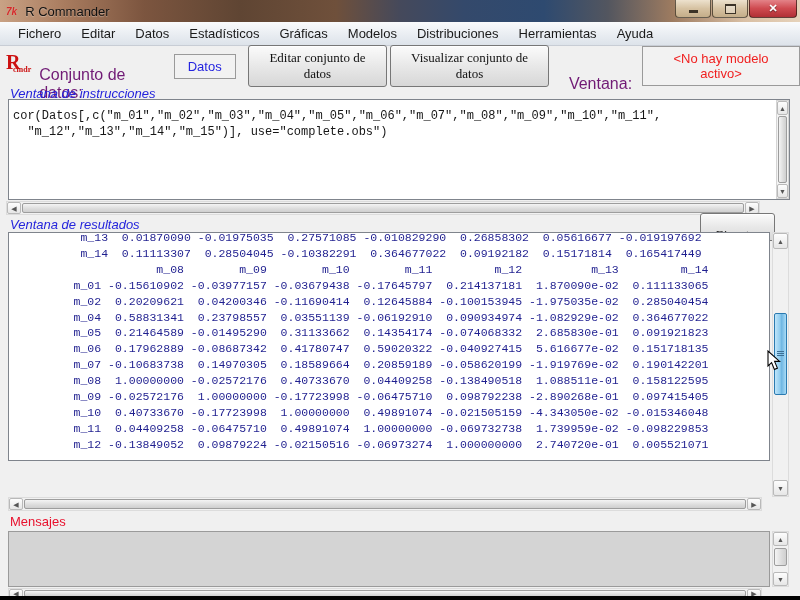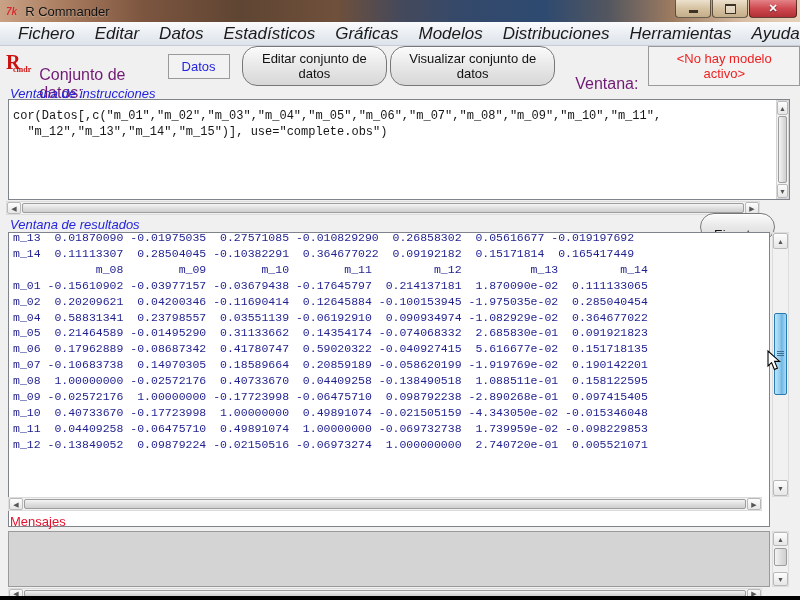--- a/index.html
+++ b/index.html
@@ -33,40 +33,40 @@
   .glyph-min{display:block;width:9px;height:3px;background:#3c3327;margin-bottom:4px;}
   .glyph-max{display:block;width:9px;height:7px;border:1px solid #3c3327;border-top:2px solid #3c3327;margin-bottom:3px;background:rgba(255,255,255,.35);}
   .glyph-close{color:#fff;font-size:11px;font-weight:bold;margin-bottom:2px;text-shadow:0 1px 1px rgba(0,0,0,.5);}
   
   .menubar{
     position:absolute;left:0;top:22px;width:800px;height:24px;
     background:linear-gradient(#fafbfc,#e9edf2 55%,#dde3ea);
     border-bottom:1px solid #c8cdd5;
     display:flex;align-items:center;padding-left:8px;box-sizing:border-box;
   }
-  .menu-item{font-size:17px;color:#1a1a1a;padding:6px 10px;cursor:default;font-style:italic;}
+  .menu-item{font-size:13px;color:#1a1a1a;padding:6px 10px;cursor:default;}
   
   .toolbar{
     position:absolute;left:0;top:47px;width:800px;height:38px;
     display:flex;align-items:center;
   }
   .rcmdr-logo{margin-left:6px;width:26px;line-height:10px;text-align:left;}
   .rcmdr-r{font-family:"Liberation Serif", serif;font-weight:bold;color:#cc1111;font-size:20px;display:block;}
   .rcmdr-sub{font-family:"Liberation Serif", serif;font-weight:bold;color:#cc1111;font-size:8px;display:block;margin-left:7px;margin-top:-2px;}
   .tb-label{font-size:16px;color:#701a75;margin-top:35px;}
   .flat-btn{
     border:1px solid #9a9a9a;background:#f2f2f2;font-size:13px;
     padding:4px 13px;cursor:pointer;font-family:"Liberation Sans",sans-serif;
   }
   .blue-text{color:#2424e0;}
   .red-text{color:#f01f1f;}
   .raised-btn{
-    border:1px solid #777;border-radius:15px;font-size:13px;color:#111;
+    border:1px solid #777;border-radius:3px;font-size:13px;color:#111;
     background:linear-gradient(#fbfbfb,#e8e8e8 50%,#d7d7d7);
-    padding:4px 10px;cursor:pointer;font-family:Liberation Sans, sans-serif;
+    padding:4px 10px;cursor:pointer;font-family:Liberation Serif, serif;
     box-shadow:inset 0 1px 0 #fff;
   }
   
   .sec-label{position:absolute;left:10px;font-size:13px;}
   .lbl-blue{color:#2424dc;font-style:italic;}
   .lbl-red{color:#e8112d;}
   
   .txt-window{
     position:absolute;background:#fff;border:1px solid #7f848c;
     box-sizing:border-box;overflow:hidden;
@@ -179,21 +179,21 @@
     </div>
   <div class="thumb h-thumb" style="top:1px;bottom:1px;left:15px;width:722px;"></div>
   <div class="scroll-btn h-right">
       <span class="arr">▶</span>
     </div>
 </div>
 
 <div class="sec-label lbl-blue" style="top:217px;">Ventana de resultados</div>
 <button class="raised-btn" style="position:absolute;left:700px;top:213px;width:75px;height:24px;padding:13px;">Ejecutar</button>
 
-<div class="txt-window" style="left:8px;top:232px;width:762px;height:295px;">
+<div class="txt-window" style="left:8px;top:232px;width:762px;height:229px;text-align:center;">
   <div class="out-area">
     <div class="mono-line">m_13  0.01870090 -0.01975035  0.27571085 -0.010829290  0.26858302  0.05616677 -0.019197692</div>
     <div class="mono-line">m_14  0.11113307  0.28504045 -0.10382291  0.364677022  0.09192182  0.15171814  0.165417449</div>
     <div class="mono-line">            m_08        m_09        m_10        m_11         m_12          m_13         m_14</div>
     <div class="mono-line">m_01 -0.15610902 -0.03977157 -0.03679438 -0.17645797  0.214137181  1.870090e-02  0.111133065</div>
     <div class="mono-line">m_02  0.20209621  0.04200346 -0.11690414  0.12645884 -0.100153945 -1.975035e-02  0.285040454</div>
     <div class="mono-line">m_04  0.58831341  0.23798557  0.03551139 -0.06192910  0.090934974 -1.082929e-02  0.364677022</div>
     <div class="mono-line">m_05  0.21464589 -0.01495290  0.31133662  0.14354174 -0.074068332  2.685830e-01  0.091921823</div>
     <div class="mono-line">m_06  0.17962889 -0.08687342  0.41780747  0.59020322 -0.040927415  5.616677e-02  0.151718135</div>
     <div class="mono-line">m_07 -0.10683738  0.14970305  0.18589664  0.20859189 -0.058620199 -1.919769e-02  0.190142201</div>

